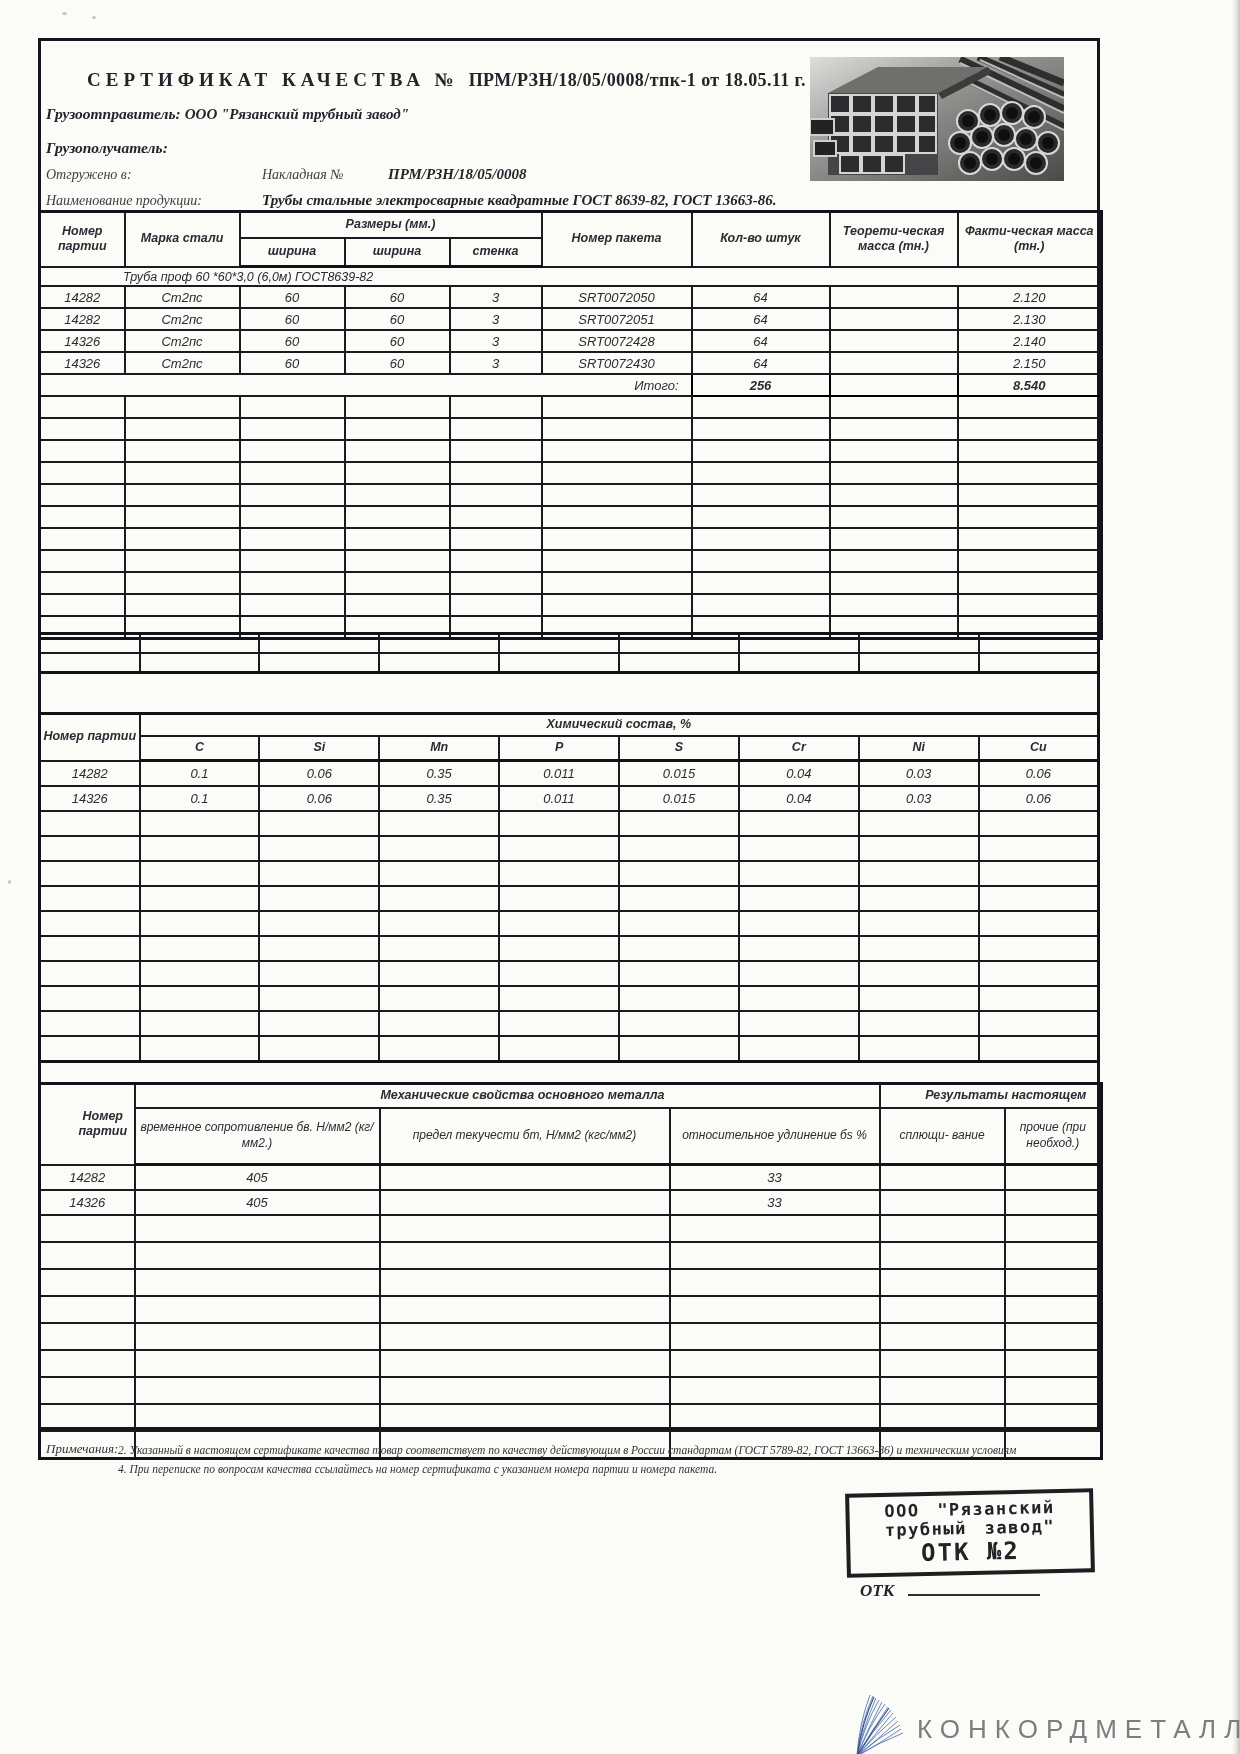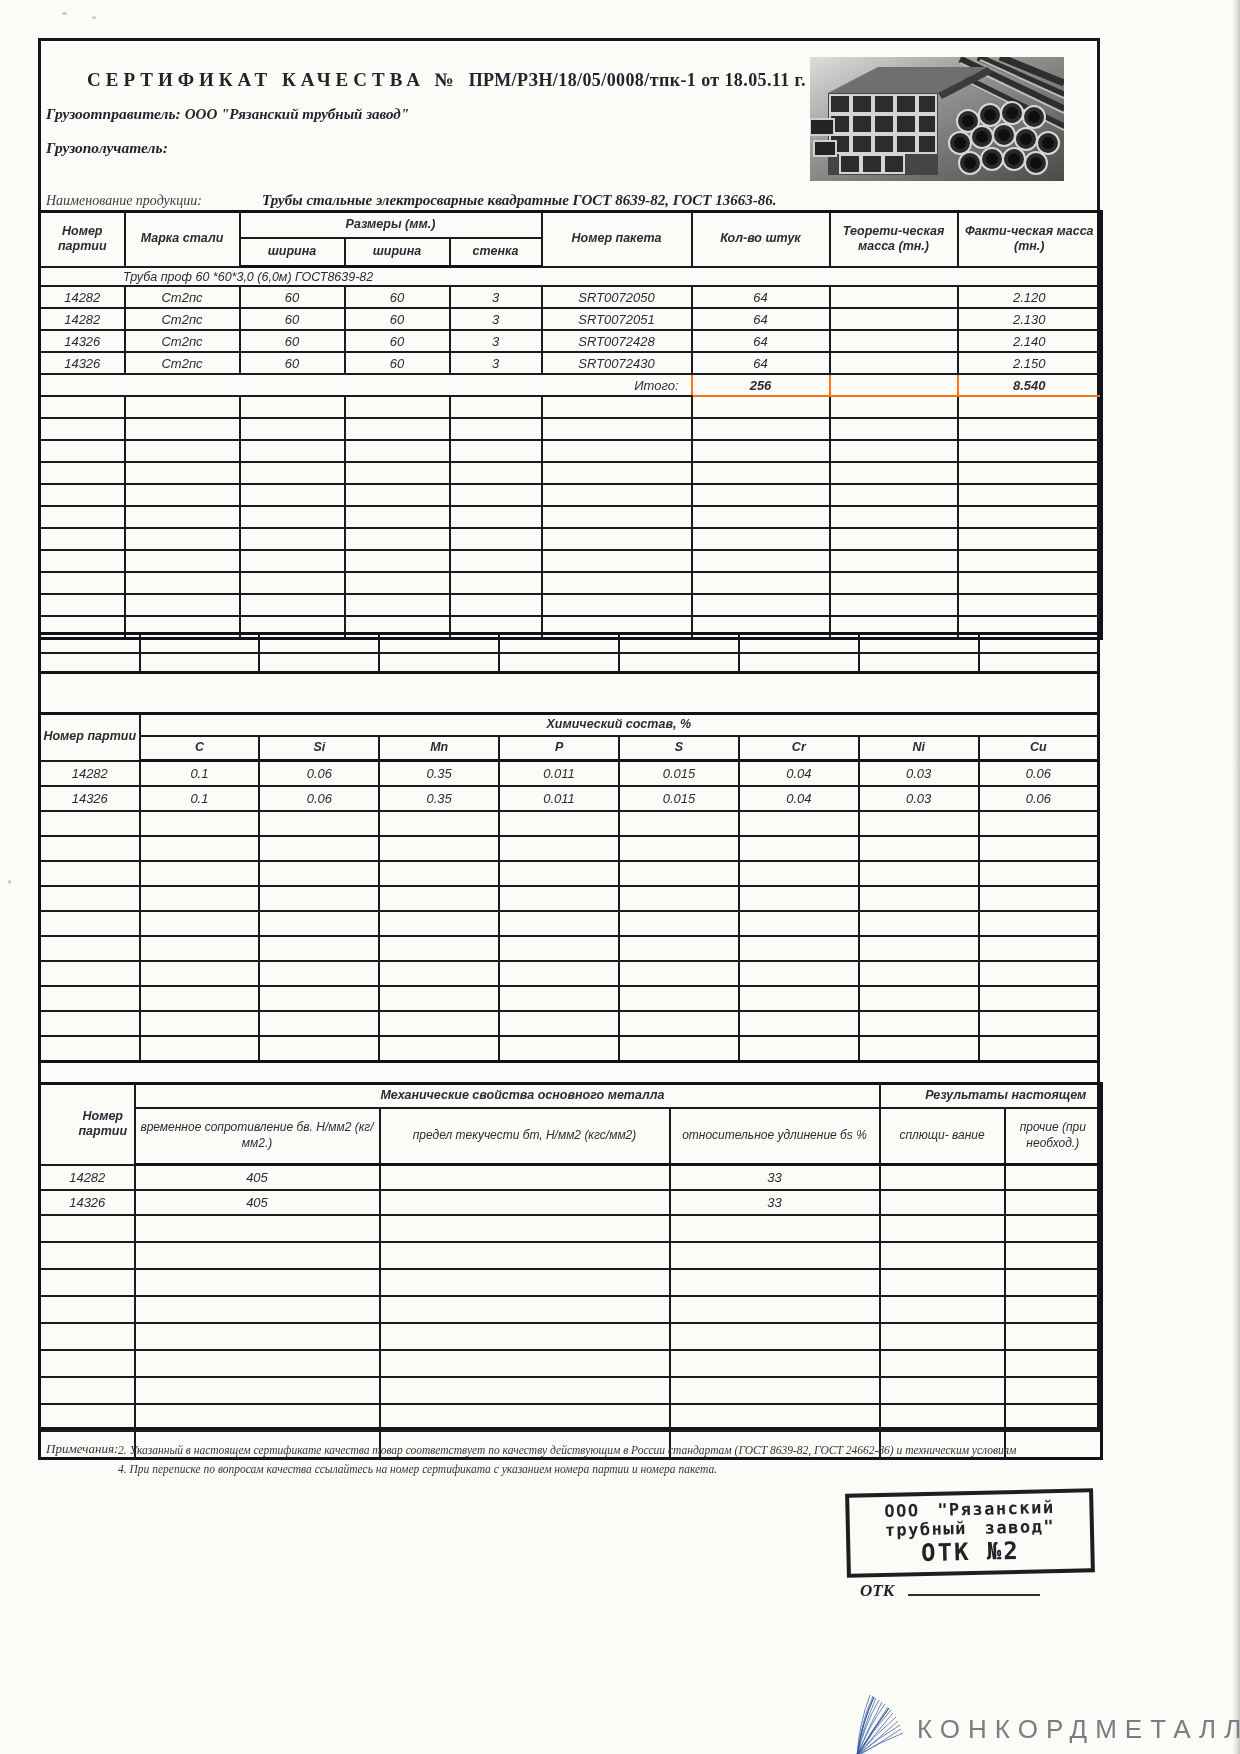--- a/index.html
+++ b/index.html
@@ -37,21 +37,21 @@
   table{border:3px solid #12121a;}
   tr.h td,tr.h2 td{font-weight:bold;font-size:12.5px;line-height:1.25;}
   tr.h2 td{border-bottom:3px solid #12121a;}
   .t1 tr.h td{height:24px;}
   .t1 tr.h2 td{height:26px;}
   .t1 tr.group td{height:17px;text-align:left;padding-left:82px;font-size:12.5px;}
   .t1 tr.d td{height:20px;}
   .t1 tr.e td{height:20px;}
   .t1 td.b, .bold{font-weight:bold;}
   .t1 tr.total td{border-left:none;border-right:none;}
-  .t1 tr.total td.cellb{border:2px solid #f97316;}
+  .t1 tr.total td.cellb{border:2px solid #000000;}
   .t1 tr.total td.itogo{text-align:right;padding-right:12px;}
   .mini td{height:17px;}
   .chem tr.h td{height:20px;}
   .chem tr.h2 td{height:22px;}
   .chem tr.d td,.chem tr.e td{height:23px;}
   .mech tr.h td{height:22px;padding-left:33px;}
   .mech tr.h2 td{height:54px;font-weight:normal;font-size:12px;line-height:1.3;}
   .mech tr.h td{font-weight:bold;}
   .mech tr.d td{height:23px;}
   .mech tr.e td{height:25px;}
@@ -178,20 +178,25 @@
     </svg>
   </div>
 
   <div class="hline" style="top:64px;">
     <span class="lbl-strong">Грузоотправитель:</span>
     <span class="val-strong">ООО "Рязанский трубный завод"</span>
   </div>
   <div class="hline" style="top:98px;">
     <span class="lbl-strong">Грузополучатель:</span>
   </div>
+  <div class="hline" style="top:124px;width:1040px;">
+    <span class="lbl-light" style="display:inline-block;width:212px;">Отгружено в:</span>
+    <span class="lbl-light" style="display:inline-block;width:122px;">Накладная №</span>
+    <span class="val-strong">ПРМ/РЗН/18/05/0008</span>
+  </div>
   <div class="hline" style="top:150px;width:1040px;">
     <span class="lbl-light" style="display:inline-block;width:212px;">Наименование продукции:</span>
     <span class="val-strong">Трубы стальные электросварные квадратные ГОСТ 8639-82, ГОСТ 13663-86.</span>
   </div>
 
   <table class="t1" style="top:169px;">
     <colgroup>
       <col style="width:85px">
         <col style="width:115px">
         <col style="width:105px">
@@ -704,21 +709,21 @@
           <td></td>
           <td></td>
           <td></td>
         </tr>
   </tbody>
     </table>
 </div>
 
 <span class="notes-label">Примечания:</span>
 <div class="notes-items">
-  <div>2. Указанный в настоящем сертификате качества товар соответствует по качеству действующим в России стандартам (ГОСТ 8639-82, ГОСТ 24662-86) и техническим условиям</div>
+  <div>2. Указанный в настоящем сертификате качества товар соответствует по качеству действующим в России стандартам (ГОСТ 5789-82, ГОСТ 13663-86) и техническим условиям</div>
   <div>4. При переписке по вопросам качества ссылайтесь на номер сертификата с указанием номера партии и номера пакета.</div>
 </div>
 
 <div class="stamp">
   <div class="stamp-l12">ООО "Рязанский</div>
   <div class="stamp-l12">трубный завод"</div>
   <div class="stamp-l3">ОТК №2</div>
 </div>
 <div class="otk-sign">
   <span>ОТК</span><span class="sign-line"></span>

